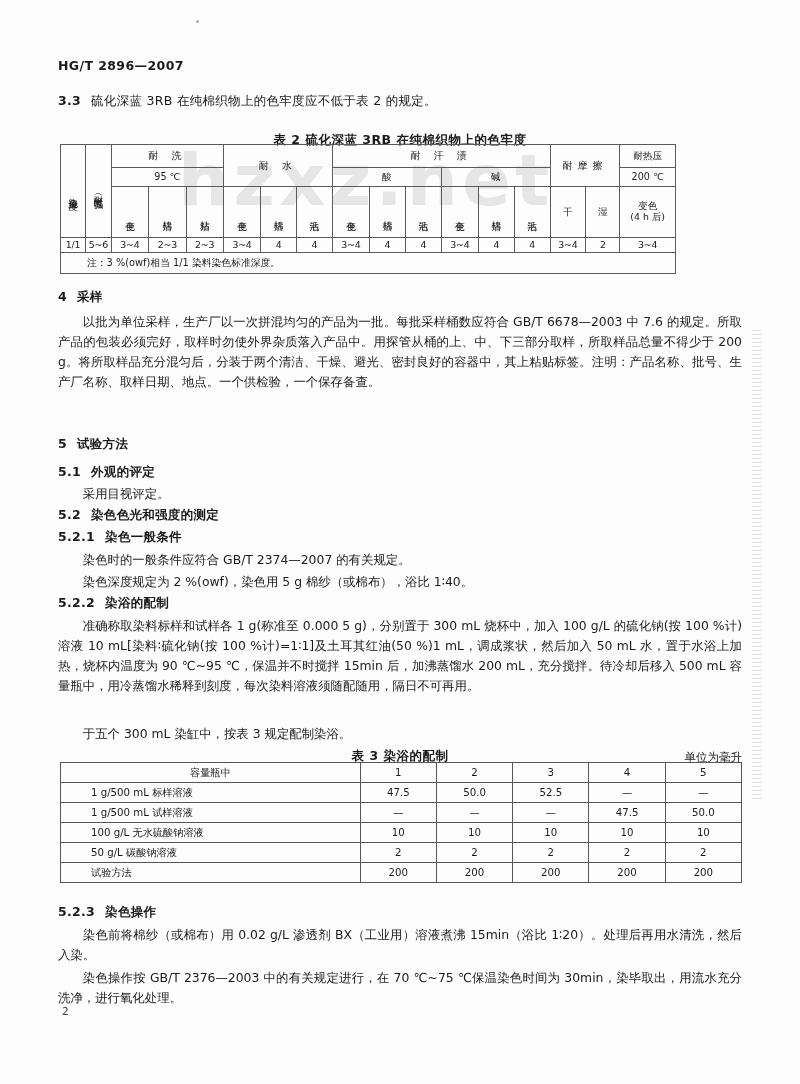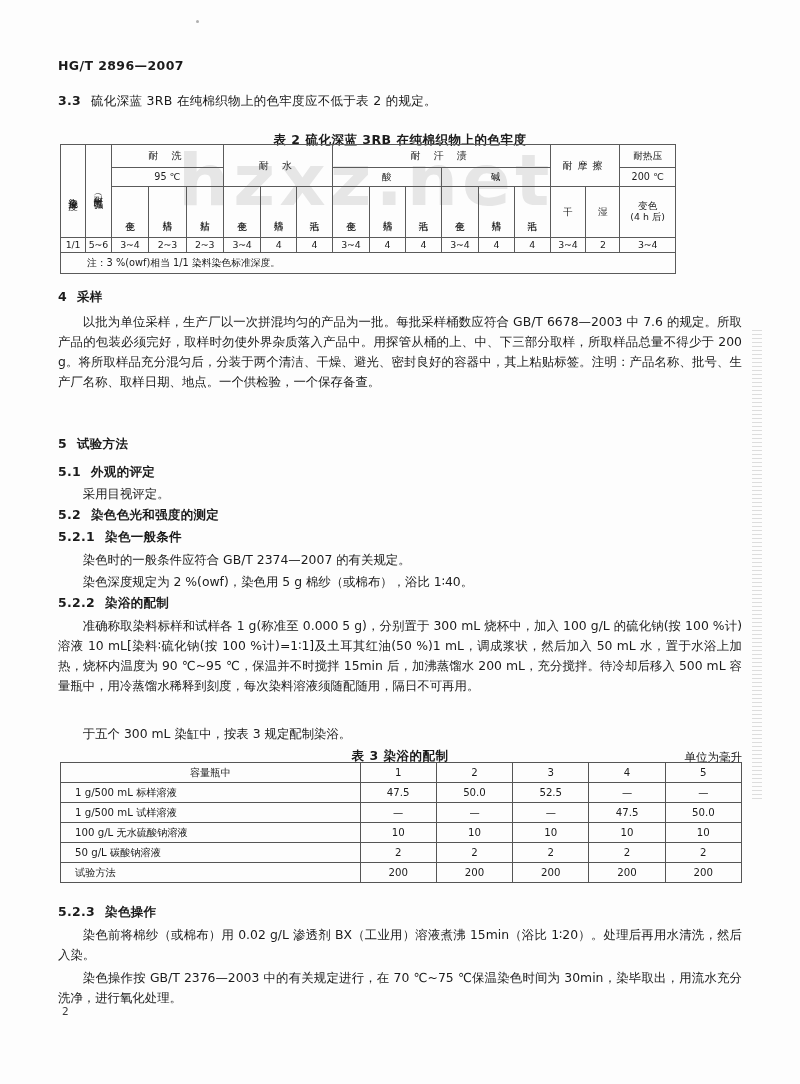--- a/index.html
+++ b/index.html
@@ -180,21 +180,21 @@
     left: 60px;
     width: 682px;
   }
   #table3 td {
     height: 19px;
     font-size: 10.2px;
     border-color: #555;
   }
   #table3 td.rowlabel {
     text-align: left;
-    padding-left: 14px;
+    padding-left: 30px;
   }
   #table3 td.colhead-label {
     text-align: center;
   }
 
   .page-number {
     position: absolute;
     left: 62px;
     top: 1005px;
     font-size: 10.5px;

